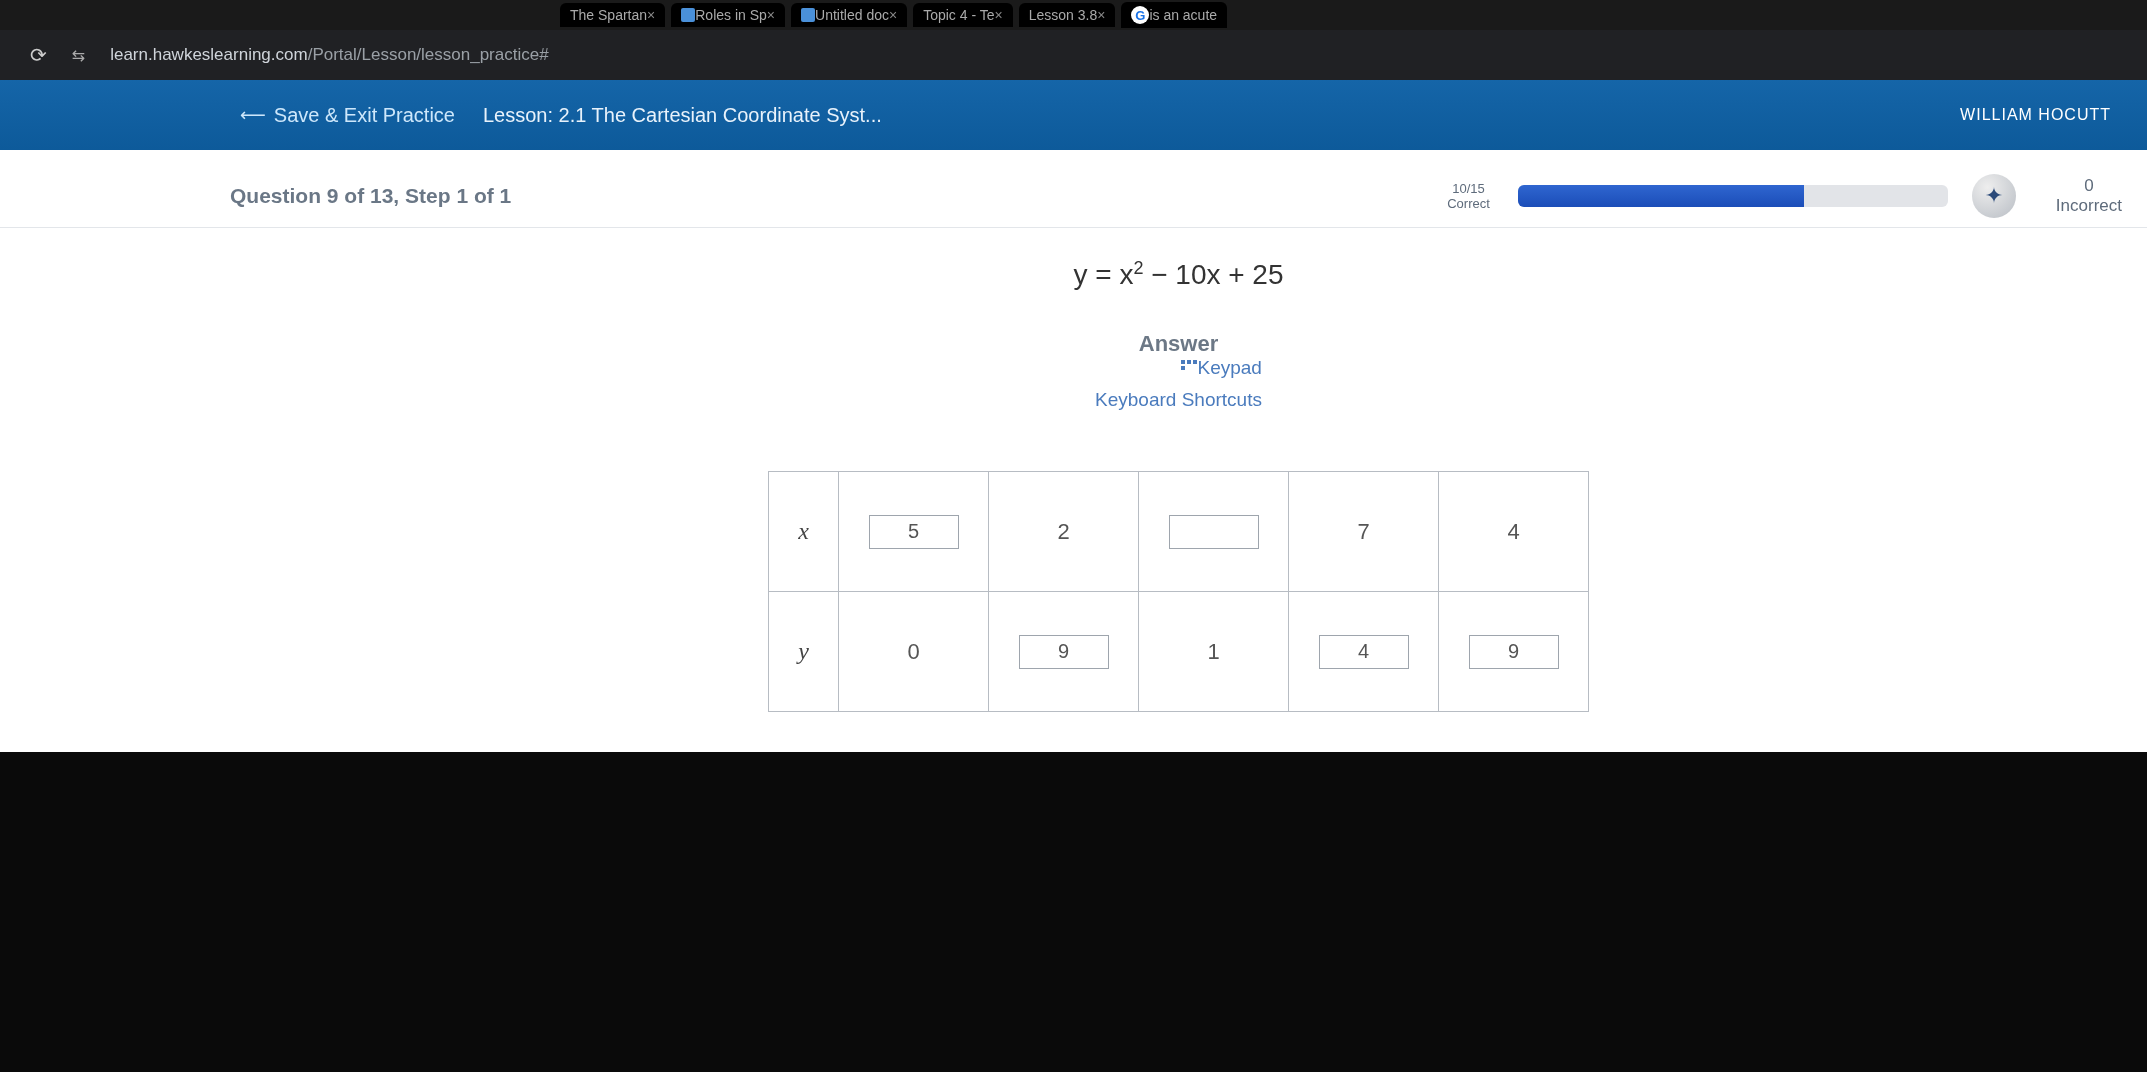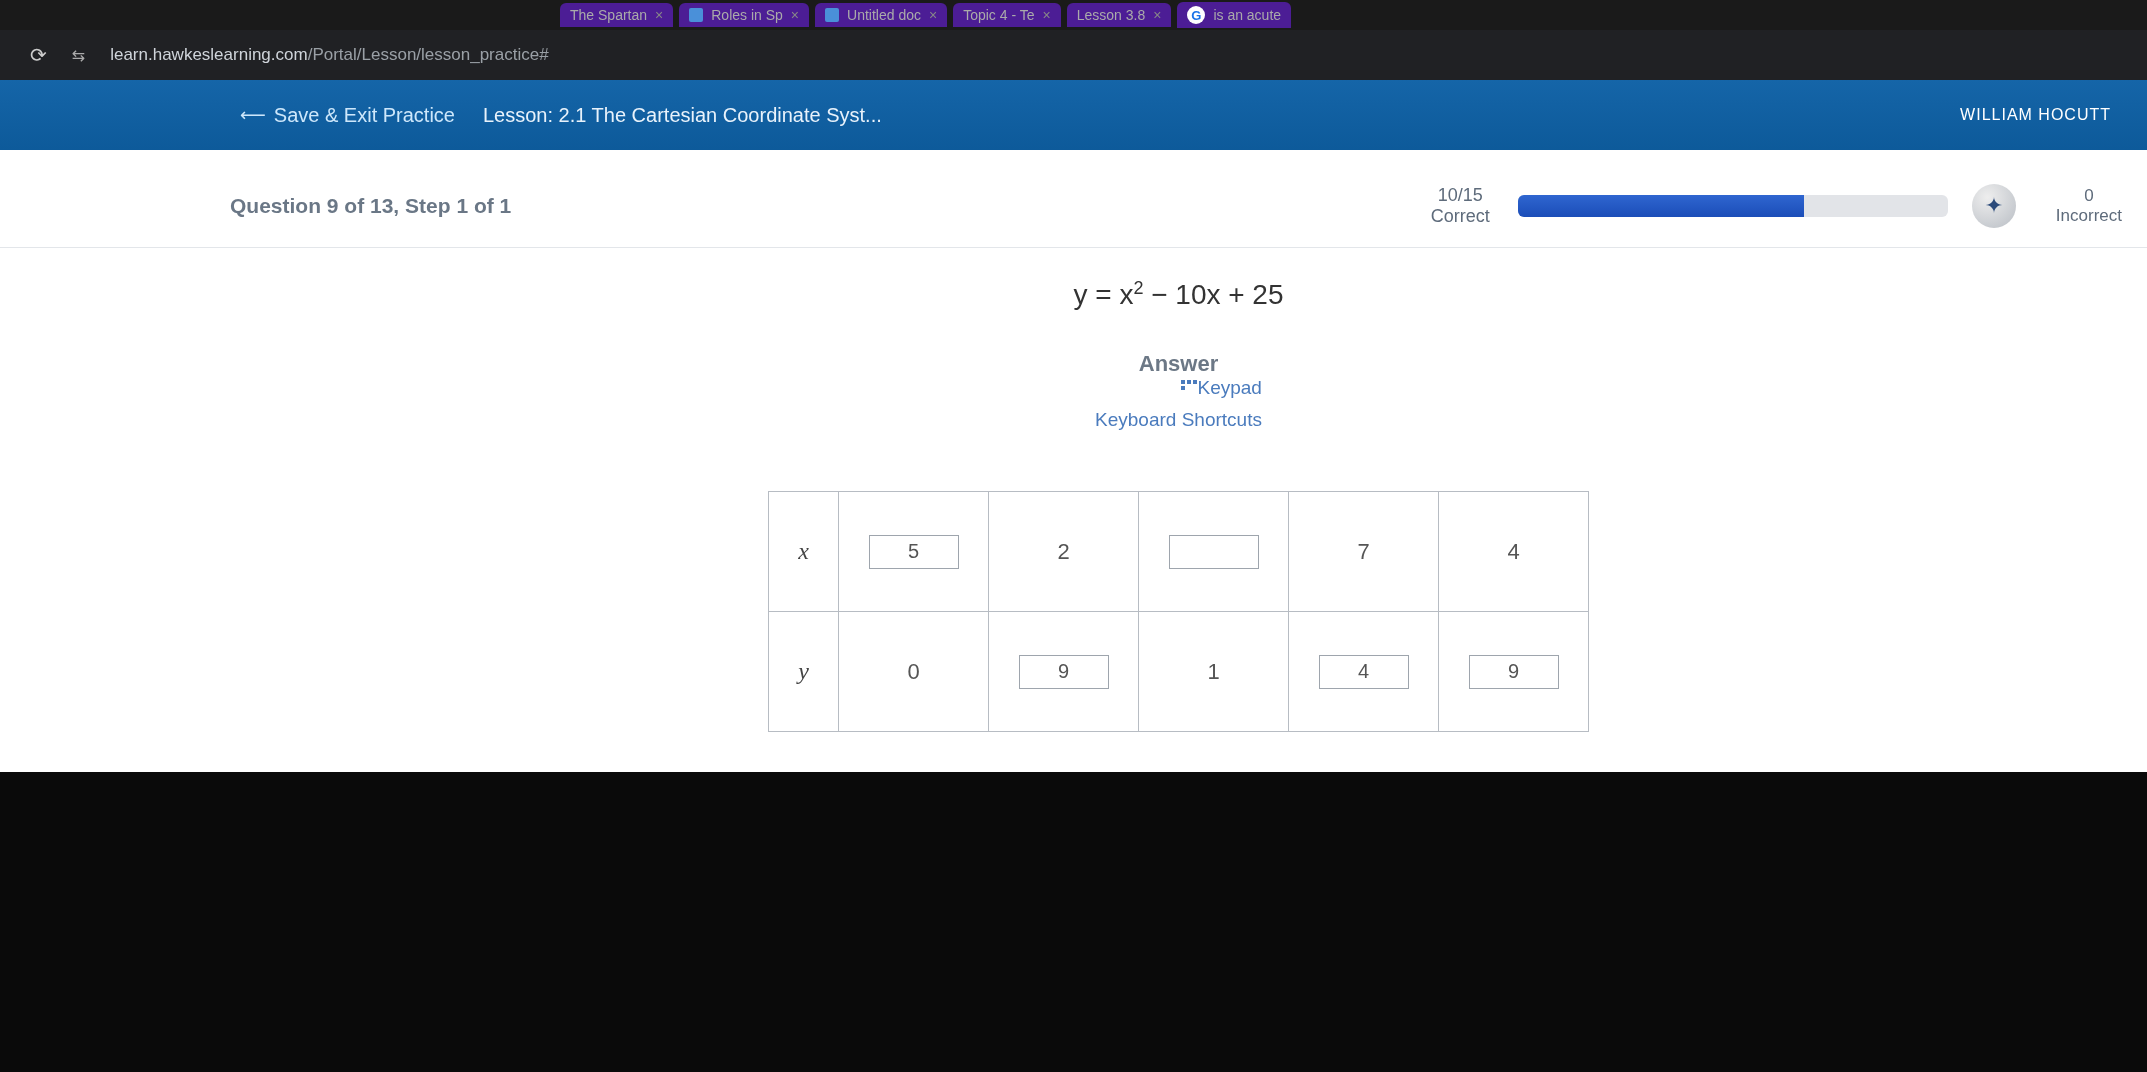--- a/index.html
+++ b/index.html
@@ -1,36 +1,36 @@
 <!DOCTYPE html>
 <html><head>
 <meta charset="utf-8">
 <style>
 * { margin: 0; padding: 0; box-sizing: border-box; font-family: Arial, Helvetica, sans-serif; }
 body { width: 2147px; height: 1072px; background: #0a0a0a; overflow: hidden; }
 
 .browser-tabs { height: 30px; background: #1a1a1a; display: flex; align-items: center; padding-left: 560px; gap: 6px; color: #aaa; font-size: 14px; }
-.tab { display: flex; align-items: center; gap: 8px; padding: 4px 10px; background: #4c1d95; border-radius: 6px 6px 0 0; }
+.tab { display: flex; align-items: center; padding: 4px 10px; background: #000000; border-radius: 6px 6px 0 0; }
 .tab .tab-icon { width: 14px; height: 14px; background: #4a90d9; border-radius: 2px; }
 .tab .close { color: #888; font-size: 14px; cursor: pointer; }
 
 .addr-bar { height: 50px; background: #202124; display: flex; align-items: center; padding: 0 30px; gap: 25px; color: #aaa; font-size: 17px; }
 .addr-bar .url { color: #9aa0a6; }
 .addr-bar .url .domain { color: #cfd4da; font-weight: 500; }
 
 .app-bar { height: 70px; background: linear-gradient(#1565a8, #0d5a9a); display: flex; align-items: center; padding: 0 20px 0 240px; color: #fff; font-size: 20px; }
 .app-bar .save-exit { display: flex; align-items: center; gap: 8px; color: #cde7fb; margin-right: 28px; }
 .app-bar .lesson { color: #e8f2fb; }
 .app-bar .spacer { flex: 1; }
 .app-bar .user { font-size: 16px; letter-spacing: 1px; margin-right: 16px; }
 
-.progress-row { height: 98px; background: #fff; display: flex; align-items: center; padding: 14px 25px 0 230px; border-bottom: 1px solid #e3e6ea; color: #596575; font-size: 21px; }
+.progress-row { height: 78px; background: #fff; display: flex; align-items: center; padding: 14px 25px 0 230px; border-bottom: 1px solid #e3e6ea; color: #596575; font-size: 21px; }
 .progress-row .qlabel { color: #6a7786; font-weight: 600; }
 .progress-row .spacer { flex: 1; }
-.progress-row .score-box { display: flex; flex-direction: column; align-items: center; font-size: 18px; color: #5e6b7b; margin-right: 28px; }
+.progress-row .score-box { display: flex; flex-direction: column; align-items: center; font-size: 13px; color: #5e6b7b; margin-right: 28px; }
 .pbar { width: 430px; height: 22px; background: #e2e4e8; border-radius: 6px; margin-right: 24px; position: relative; overflow: hidden; }
 .pbar .fill { position: absolute; left: 0; top: 0; bottom: 0; width: 66.6%; background: linear-gradient(#2f66d0, #1b4db8); }
 .badge { width: 44px; height: 44px; border-radius: 50%; background: radial-gradient(circle at 35% 30%, #eee, #b8bdc4); display:flex; align-items:center; justify-content:center; color:#2b4a7a; font-size:22px; margin-right: 40px; }
 .incorrect-box { display:flex; flex-direction:column; align-items:center; font-size:17px; color:#5e6b7b; }
 
 .content { background: #fff; padding: 30px 25px 40px 235px; color: #64707f; font-size: 20px; }
 .content .instr { margin-bottom: 34px; }
 .equation { text-align: center; font-family: "Times New Roman", serif; font-size: 28px; color: #333; margin-bottom: 40px; }
 .equation sup { font-size: 18px; }
 .note { margin-bottom: 90px; }

